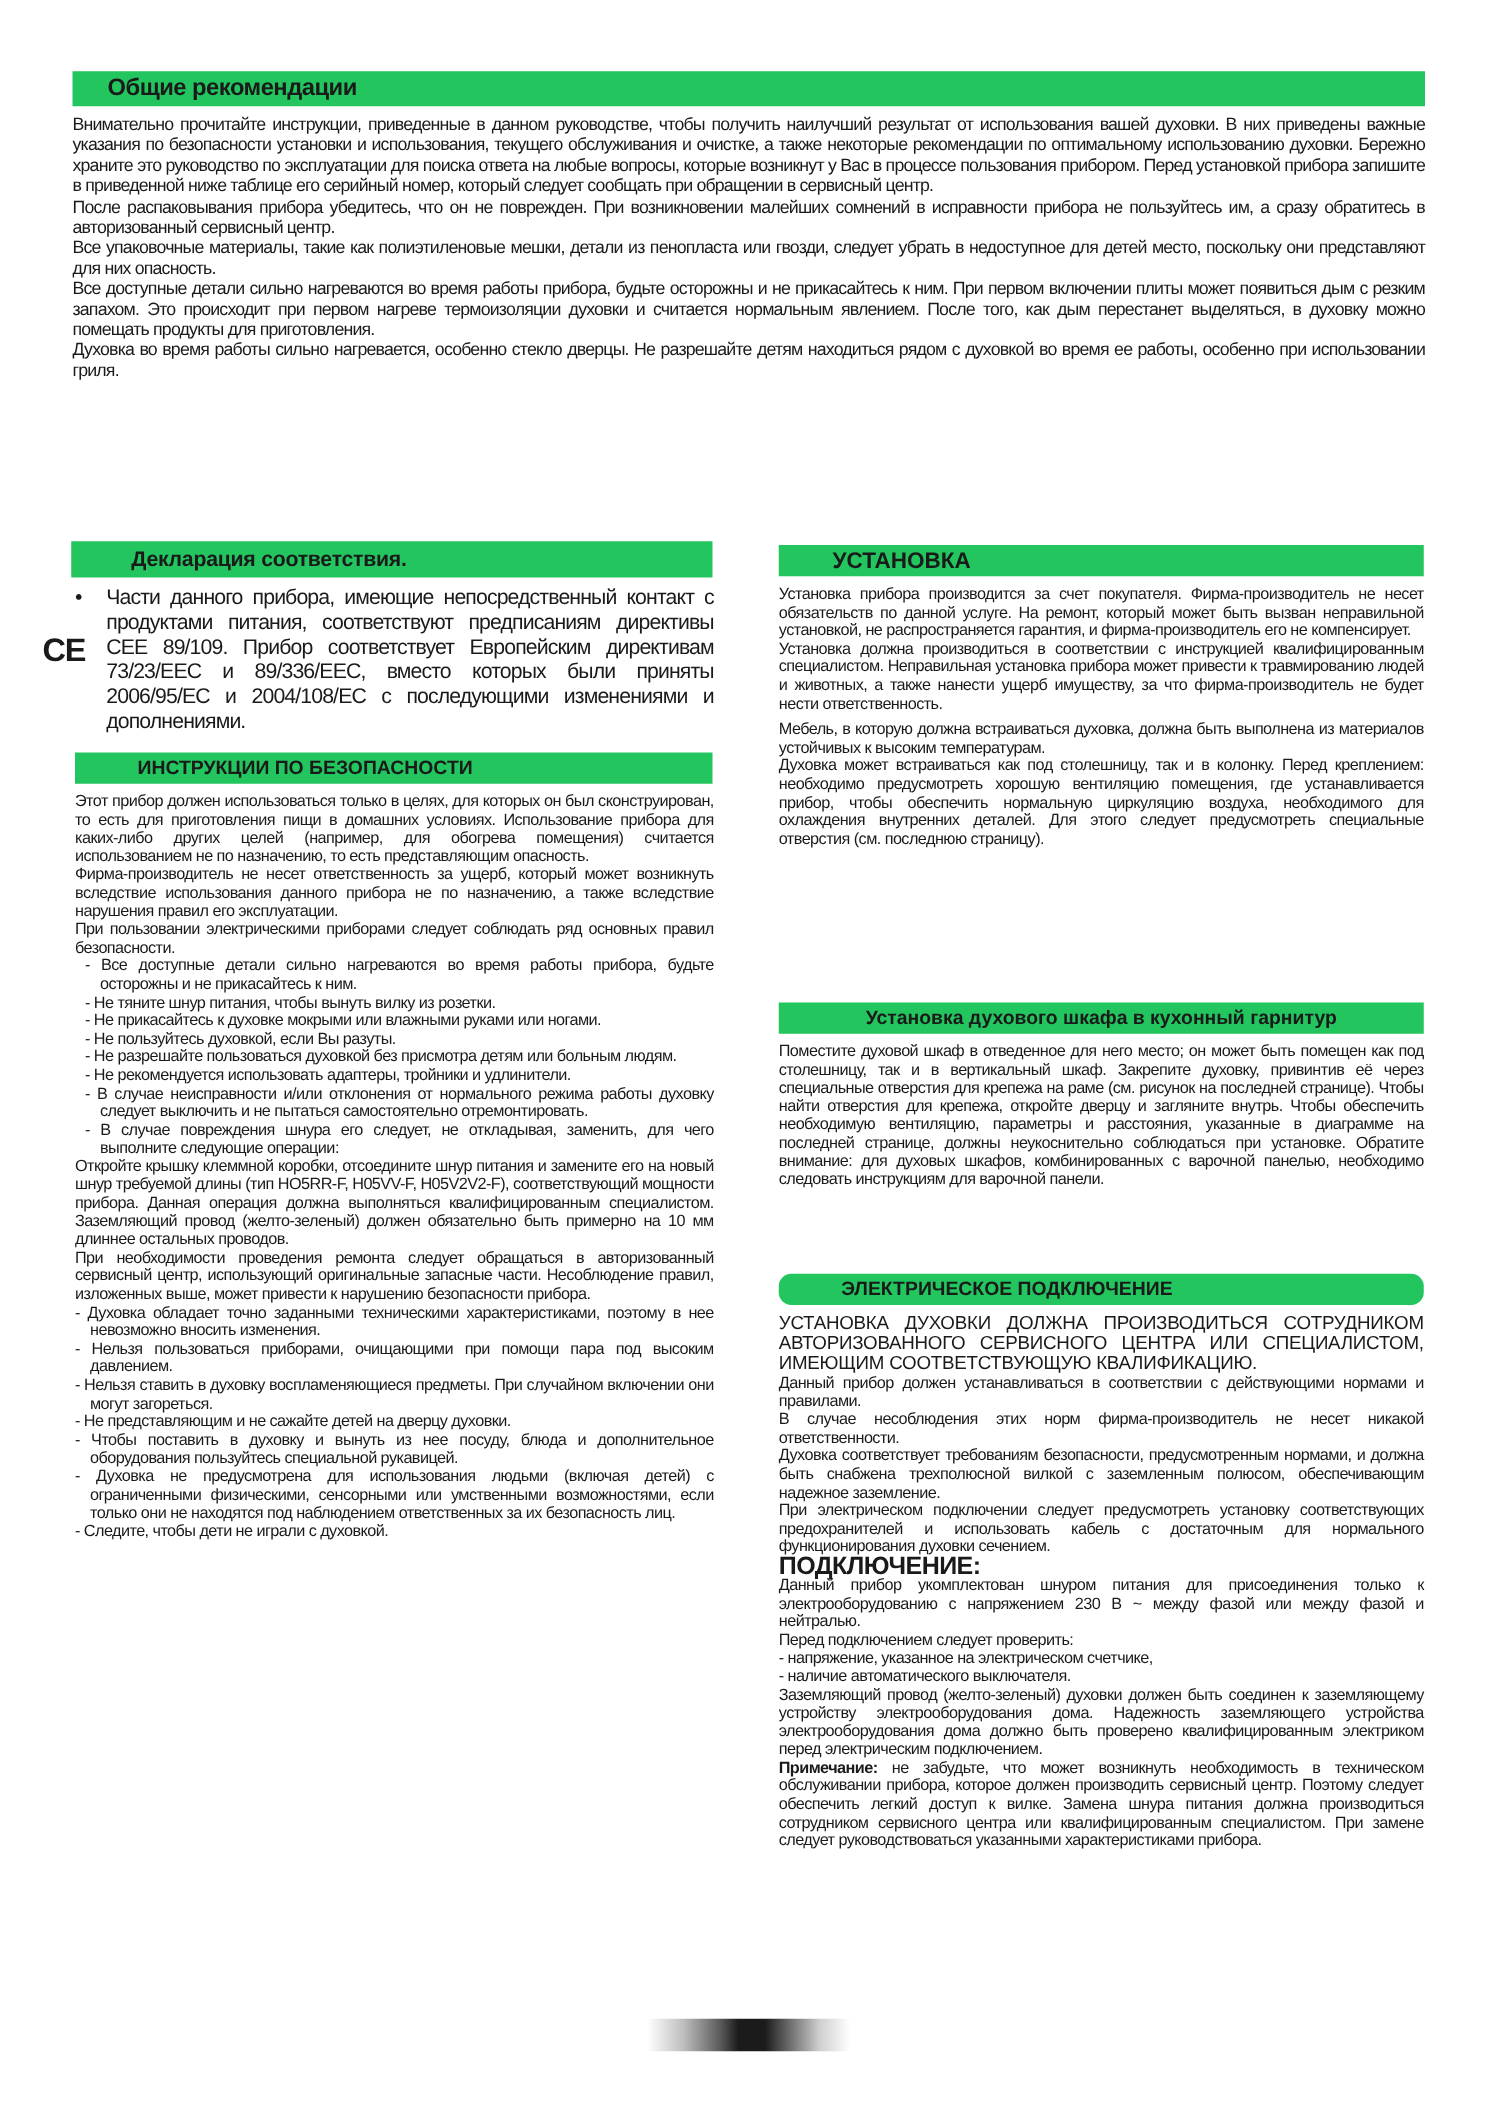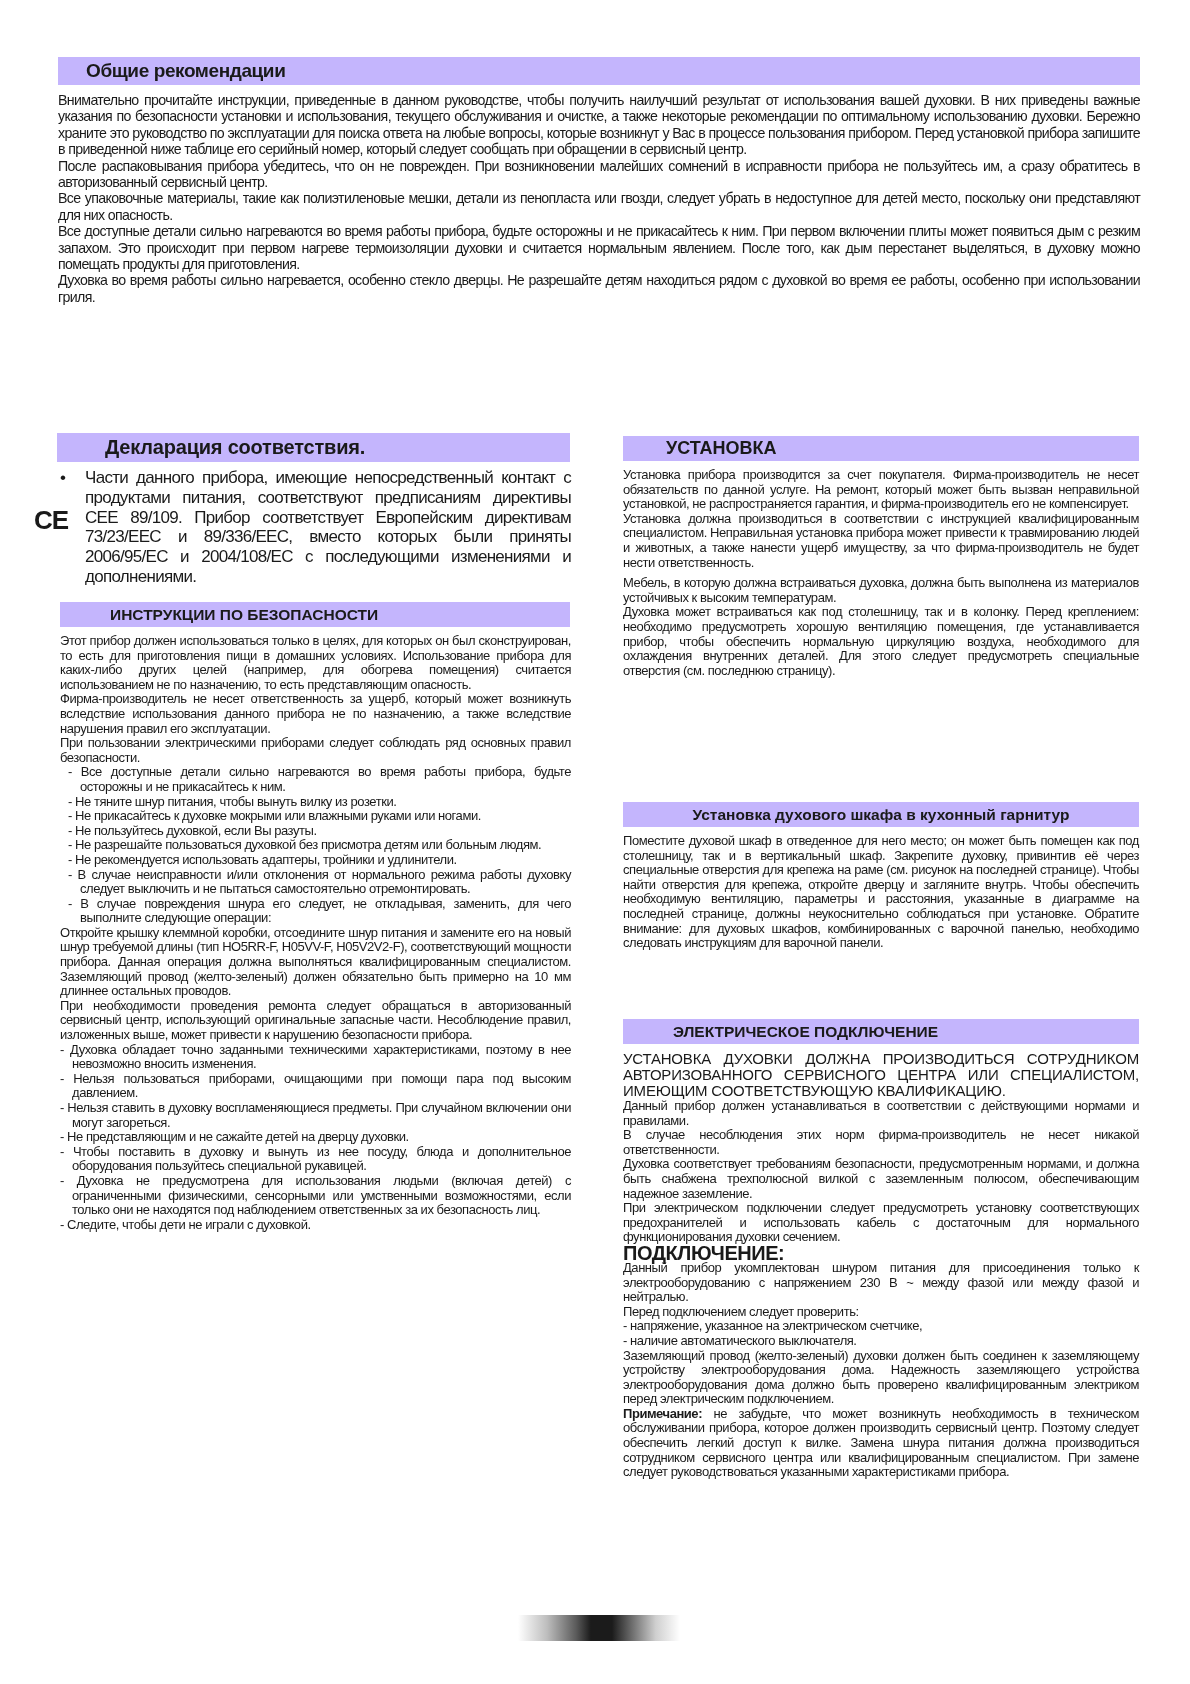--- a/index.html
+++ b/index.html
@@ -1,46 +1,46 @@
 <!DOCTYPE html>
 <html><head>
   <meta charset="utf-8">
   <style>
     html, body { margin: 0; padding: 0; background: #ffffff; }
     body {
       width: 1190px; height: 1684px; position: relative; overflow: hidden;
       font-family: "Liberation Sans", sans-serif; color: #1a1a1a;
     }
     .hdr {
-      position: absolute; background: #c4b5fd;
+      position: absolute; background: #22c55e;
       font-family: "Liberation Sans", sans-serif; font-weight: bold; color: #1a1a1a;
       box-sizing: border-box; white-space: nowrap; overflow: hidden;
     }
     .para {
       position: absolute; margin: 0; font-size: 13px; line-height: 14.6px;
       text-align: justify; letter-spacing: -0.45px;
     }
     .para p { margin: 0; }
     .top p { font-size: 14.2px; line-height: 16.4px; letter-spacing: -0.65px; }
     .dash { padding-left: 12px; text-indent: -12px; }
     .gap { height: 6px; }
     #general-hdr { left: 58px; top: 57px; width: 1082px; height: 28px; font-size: 19px; line-height: 28px; padding-left: 28px; letter-spacing: -0.4px; }
     #general-body { left: 58px; top: 92px; width: 1082px; }
-    #decl-hdr { left: 57px; top: 433px; width: 513px; height: 29px; font-size: 20px; line-height: 29px; padding-left: 48px; letter-spacing: -0.2px; }
+    #decl-hdr { left: 57px; top: 433px; width: 513px; height: 29px; font-size: 17px; line-height: 29px; padding-left: 48px; letter-spacing: -0.2px; }
     #decl-body { left: 57px; top: 468px; width: 514px; font-size: 17px; line-height: 19.8px; letter-spacing: -0.7px; }
     #decl-body .bullet { position: absolute; left: 3px; top: 0; }
     #decl-body .txt { margin-left: 28px; text-align: justify; }
     #ce-mark { position: absolute; left: 34px; top: 505px; font-size: 26px; font-weight: bold; letter-spacing: -1px; }
     #safety-hdr { left: 60px; top: 602px; width: 510px; height: 25px; font-size: 15.5px; line-height: 25px; padding-left: 50px; }
     #safety-body { left: 60px; top: 634px; width: 511px; }
     #install-hdr { left: 623px; top: 436px; width: 516px; height: 25px; font-size: 18px; line-height: 25px; padding-left: 43px; }
     #install-body { left: 623px; top: 468px; width: 516px; }
     #kitchen-hdr { left: 623px; top: 802px; width: 516px; height: 25px; font-size: 15.5px; line-height: 25px; text-align: center; }
     #kitchen-body { left: 623px; top: 834px; width: 516px; }
-    #elec-hdr { left: 623px; top: 1019px; width: 516px; height: 25px; font-size: 15.5px; line-height: 25px; padding-left: 50px; }
+    #elec-hdr { left: 623px; top: 1019px; width: 516px; height: 25px; font-size: 15.5px; line-height: 25px; padding-left: 50px; border-radius: 10px; }
     #elec-body { left: 623px; top: 1051px; width: 516px; }
     .caps { font-size: 15px; line-height: 16px; letter-spacing: -0.2px; }
     .subhead { font-weight: bold; font-size: 20px; line-height: 16px; }
     #page-bar {
       position: absolute; left: 518px; top: 1615px; width: 162px; height: 26px;
       background: linear-gradient(to right, #ffffff 0%, #bdbdbd 18%, #5a5a5a 36%, #1b1b1b 45%, #1b1b1b 58%, #6b6b6b 70%, #cfcfcf 85%, #ffffff 100%);
     }
   </style>
 </head>
 <body>

